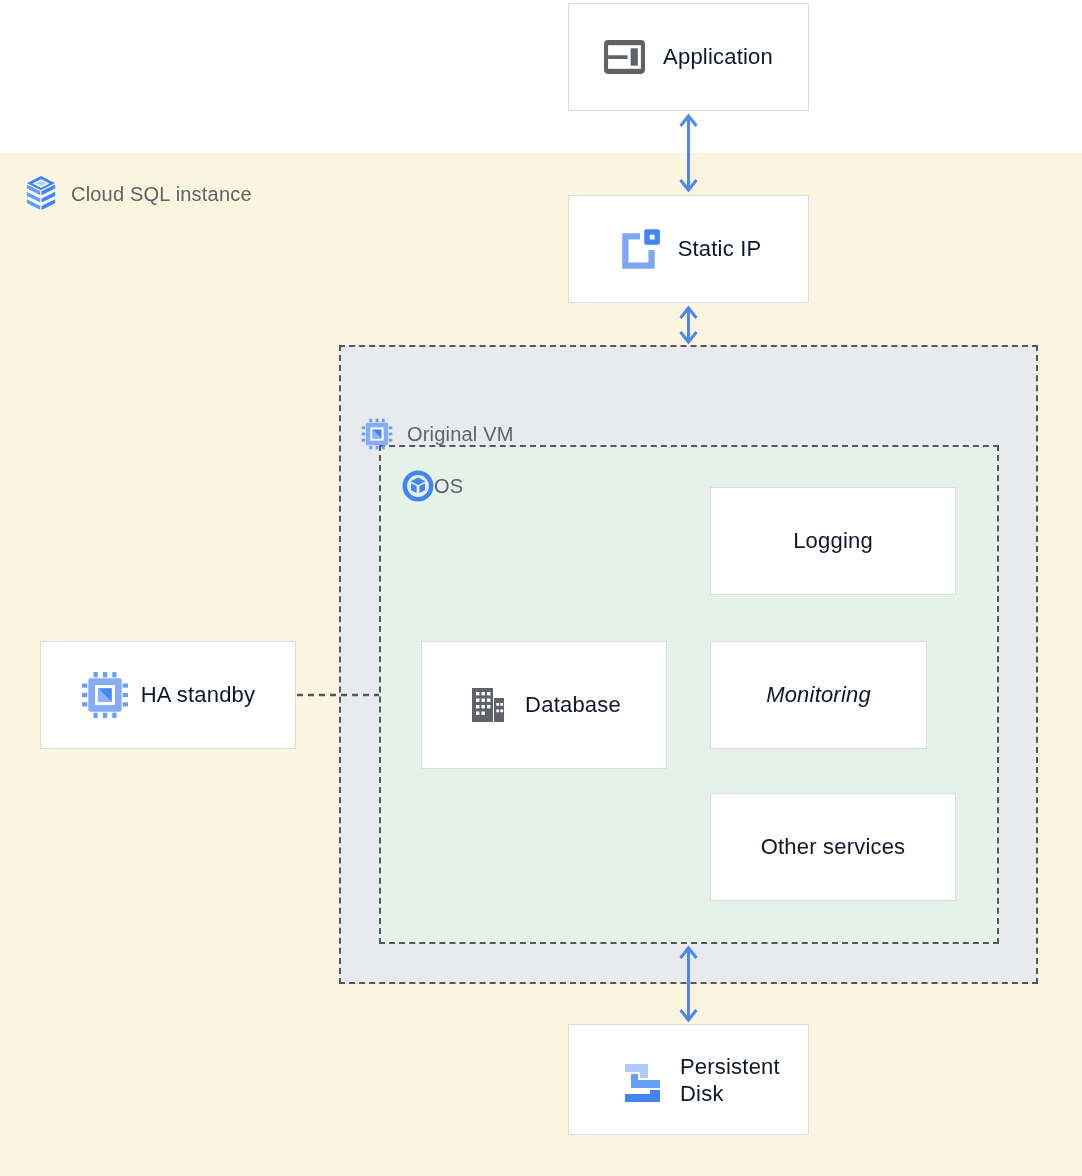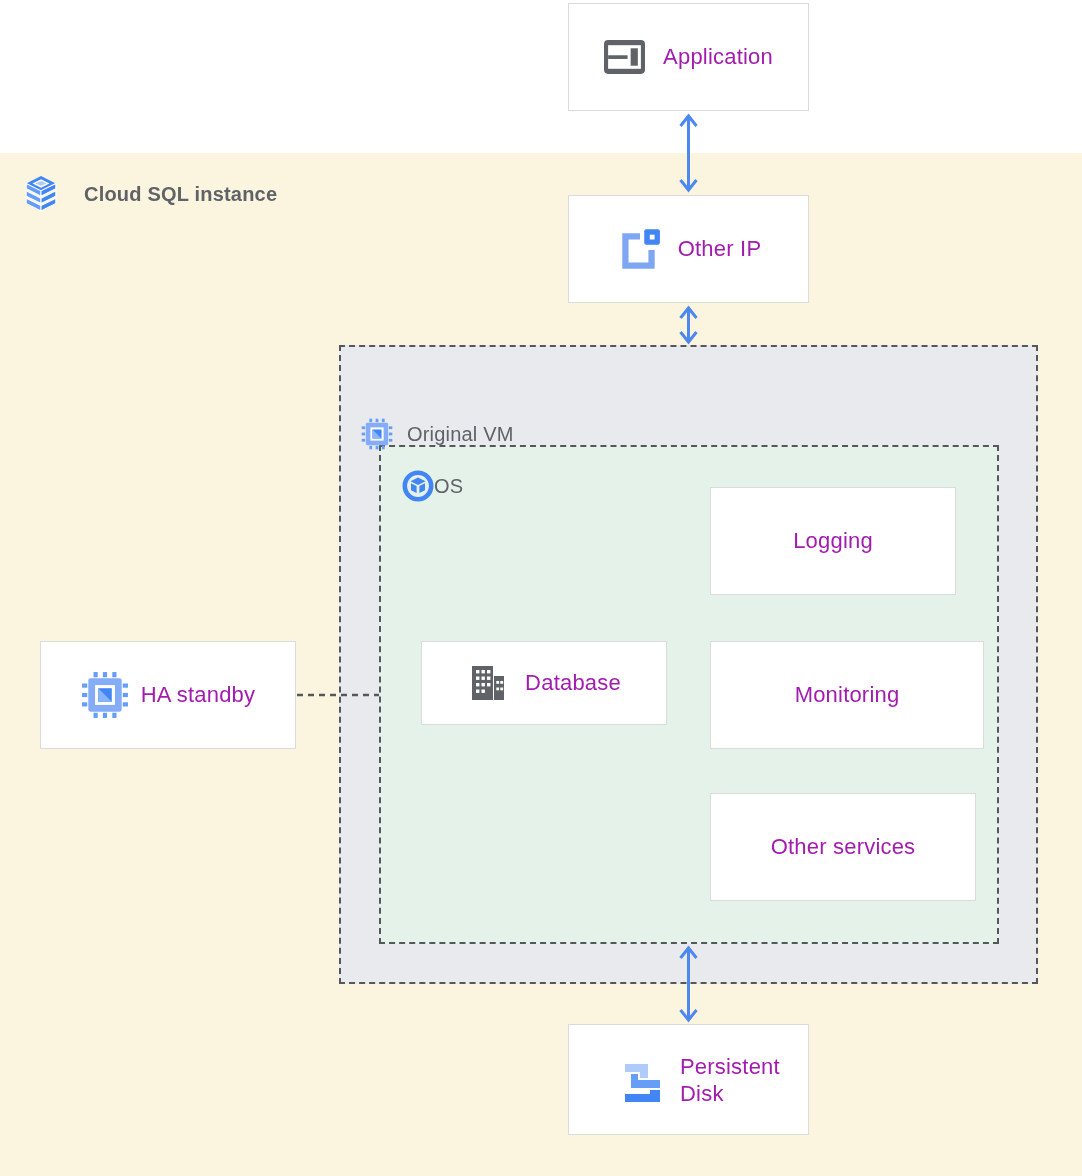--- a/index.html
+++ b/index.html
@@ -12,46 +12,46 @@
     background:#FBF4DE;
   }
   .region-dashed { position:absolute; box-sizing:border-box; border:2px dashed #54585C; }
   .region-vm  { left:339px; top:345px; width:699px; height:639px; background:#E9EAED; }
   .region-os  { left:379px; top:445px; width:620px; height:499px; background:#E5F2EA; }
 
   .node {
     position:absolute; box-sizing:border-box; background:#ffffff;
     border:1px solid #D9DBDE; display:flex; align-items:center; justify-content:center;
   }
-  .node .lbl { color:#a21caf; font-size:22px; letter-spacing:0.2px; }
+  .node .lbl { color:#0f172a; font-size:22px; letter-spacing:0.2px; }
   .node .icon { flex:0 0 auto; display:flex; }
   .row { display:flex; align-items:center; }
 
   .n-application { left:568px; top:3px;    width:241px; height:108px; }
   .n-static-ip   { left:568px; top:195px;  width:241px; height:108px; }
   .n-logging     { left:710px; top:487px;  width:246px; height:108px; }
-  .n-database    { left:421px; top:641px;  width:246px; height:84px; }
-  .n-monitoring  { left:710px; top:641px;  width:274px; height:108px; }
-  .n-other       { left:710px; top:793px;  width:266px; height:108px; }
+  .n-database    { left:421px; top:641px;  width:246px; height:128px; }
+  .n-monitoring  { left:710px; top:641px;  width:217px; height:108px;font-style:italic; }
+  .n-other       { left:710px; top:793px;  width:246px; height:108px; }
   .n-ha          { left:40px;  top:641px;  width:256px; height:108px; }
   .n-pd          { left:568px; top:1024px; width:241px; height:111px;padding-left:39px; }
 
   .gap18 { margin-left:18px; } .gap16 { margin-left:16px; } .gap20 { margin-left:12px; }
 
   .pd-text { width:118px; line-height:27px; }
 
   .region-label {
     position:absolute; display:flex; align-items:center;
     color:#5F6368; font-size:20px; letter-spacing:0.2px;
   }
   .region-label .icon { display:flex; }
   .lab-cloudsql { left:24px;  top:176px; }
   .lab-vm       { left:361px; top:370px;margin-top:48px; }
   .lab-os       { left:402px; top:470px; }
-  .lab-cloudsql .txt { margin-left:26px;font-weight:bold; }
+  .lab-cloudsql .txt { margin-left:13px; }
   .lab-vm .txt       { margin-left:14px; }
   .lab-os .txt       { }
 
   .connector-layer { position:absolute; left:0; top:0; width:1082px; height:1176px; pointer-events:none; }
 </style>
 </head>
 <body>
 
 <div class="canvas">
 
@@ -134,21 +134,21 @@
 
   <div class="node n-static-ip">
     <div class="row">
       <span class="icon">
         <svg width="46" height="46" viewBox="0 0 44 44">
           <path d="M23 10 H9 V38 H34 V23" fill="none" stroke="#7FA6F3" stroke-width="6"></path>
           <rect x="27" y="3" width="15" height="15" rx="2" fill="#4285F4"></rect>
           <rect x="32.3" y="8.3" width="4.6" height="4.6" fill="#ffffff"></rect>
         </svg>
       </span>
-      <span class="lbl gap16">Other IP</span>
+      <span class="lbl gap16">Static IP</span>
     </div>
   </div>
 
   <div class="node n-logging">
     <span class="lbl">Logging</span>
   </div>
 
   <div class="node n-database">
     <div class="row">
       <span class="icon">

